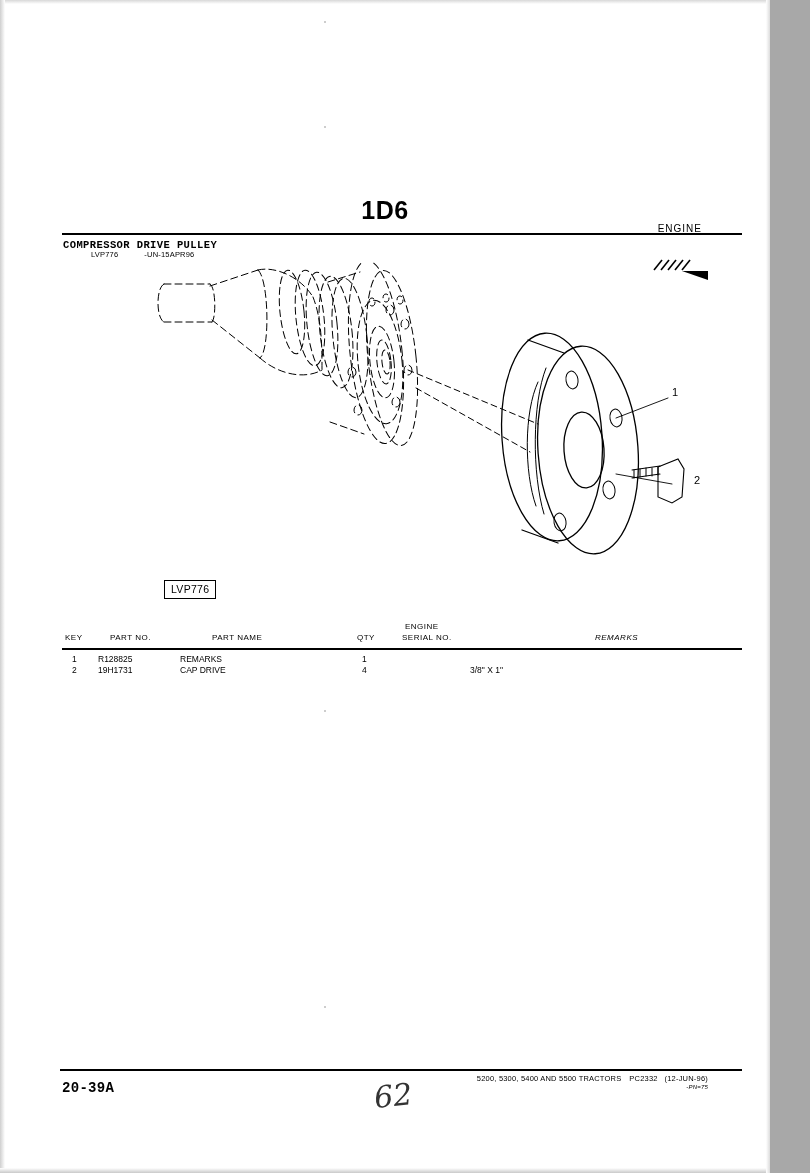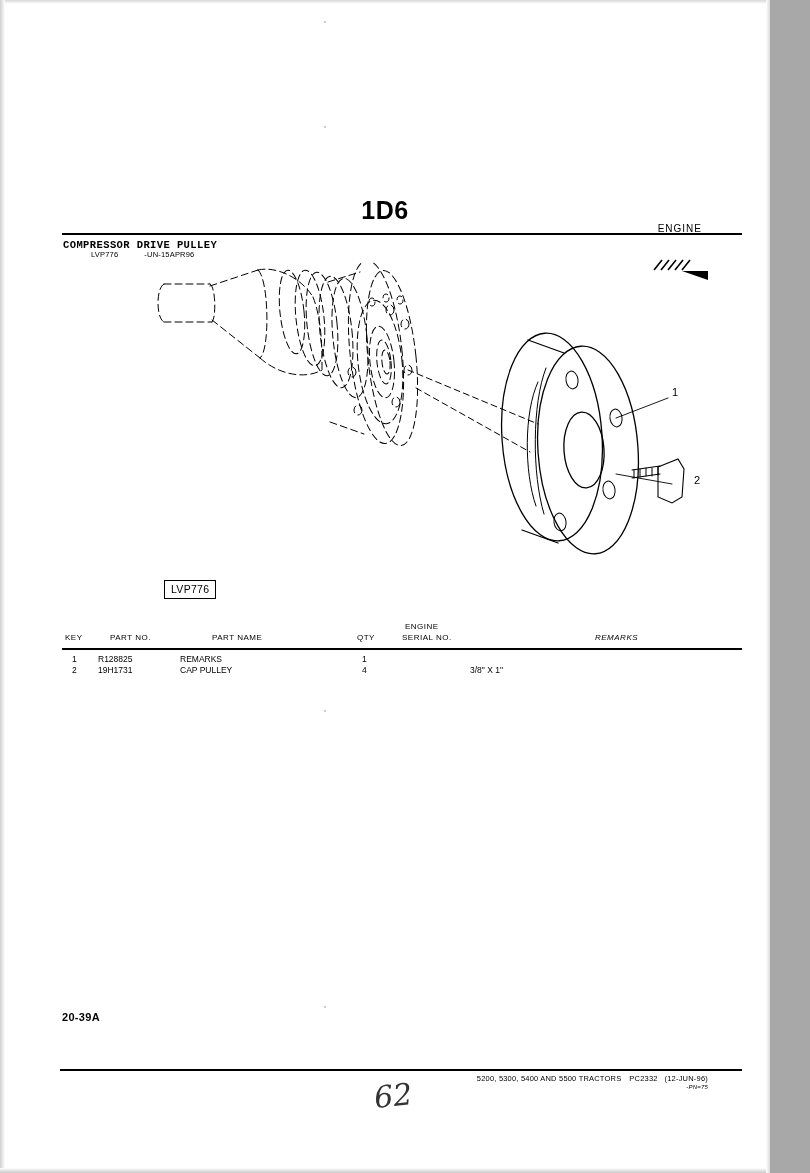--- a/index.html
+++ b/index.html
@@ -157,24 +157,25 @@
     position: absolute;
     left: 60px;
     top: 1069px;
     width: 682px;
     height: 2px;
     background: #000;
   }
   .footer-left {
     position: absolute;
     left: 62px;
-    top: 1011px;
-    font-size: 11px;
+    top: 1080px;
+    font-size: 14px;
     font-weight: bold;
     letter-spacing: 0.3px;
+    font-family: Liberation Mono, monospace;
   }
   .footer-right {
     position: absolute;
     right: 62px;
     top: 1074px;
     font-size: 7.5px;
     letter-spacing: 0.2px;
     text-align: right;
   }
   .footer-right .models { margin-right: 8px; }
@@ -337,21 +338,21 @@
       <span class="c-key">1</span>
       <span class="c-partno">R128825</span>
       <span class="c-name">REMARKS</span>
       <span class="c-qty">1</span>
       <span class="c-serial"></span>
       <span class="c-remarks"></span>
     </div>
     <div class="row">
       <span class="c-key">2</span>
       <span class="c-partno">19H1731</span>
-      <span class="c-name">CAP PULLEY</span>
+      <span class="c-name">CAP DRIVE</span>
       <span class="c-qty">4</span>
       <span class="c-serial">3/8" X 1"</span>
       <span class="c-remarks"></span>
     </div>
   </div>
 
   <div class="hr-bottom"></div>
   <div class="footer-left">20-39A</div>
   <div class="footer-right">
     <span class="models">5200, 5300, 5400 AND 5500 TRACTORS</span><span class="manual">PC2332</span>&nbsp;&nbsp;&nbsp;<span>(12-JUN-96)</span>

